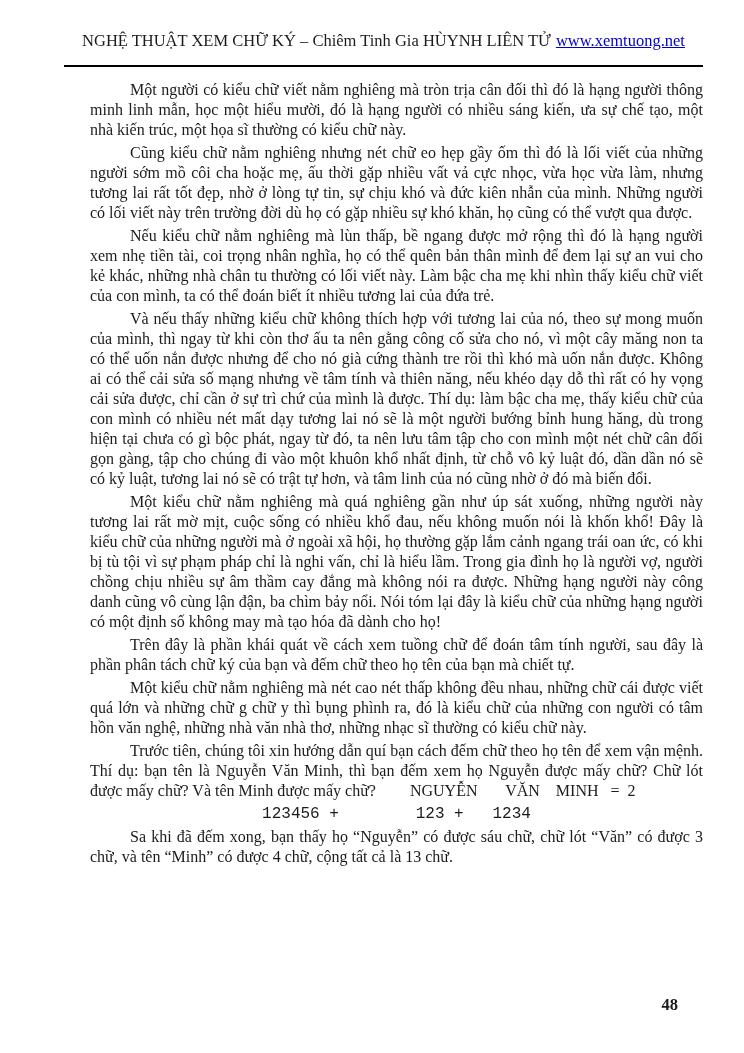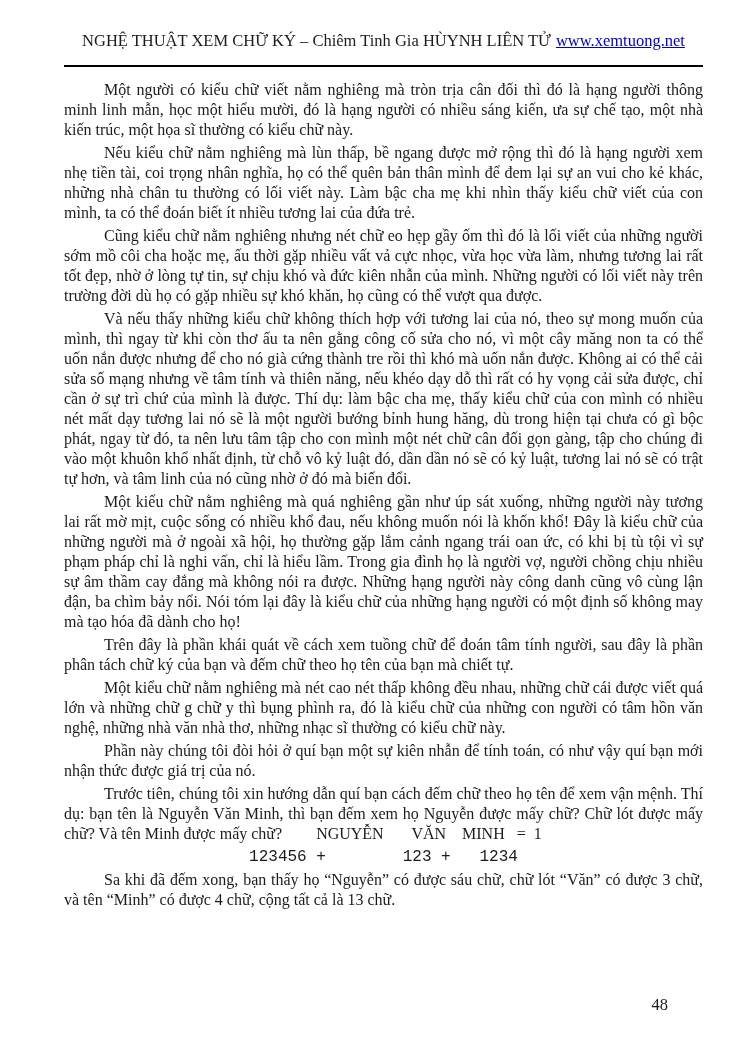--- a/index.html
+++ b/index.html
@@ -36,63 +36,64 @@
   .divider {
     border: none;
     border-top: 2px solid #000;
     margin: 13px 0 0 0;
   }
   main {
     margin-top: 13px;
     font-size: 16px;
     line-height: 20px;
     text-align: justify;
+    margin-left: 26px;
   }
   .para {
     margin: 0 0 3px 0;
     text-indent: 40px;
   }
   .name-count {
     white-space: pre;
     margin-left: 34px;
   }
   .digits-line {
     text-align: center;
     white-space: pre-wrap;
     margin: 0 0 3px 0;
     font-family: Liberation Mono, monospace;
   }
   .page-number {
     position: absolute;
     top: 995px;
-    right: 76px;
+    right: 66px;
     font-size: 16.5px;
+    font-weight: bold;
   }
 </style>
 </head>
 <body style="color: rgb(27, 27, 27); background: rgb(255, 255, 255);">
 
 <div class="page">
 
   <header>
     <div class="header-line">
       <span>NGHỆ THUẬT XEM CHỮ KÝ – Chiêm Tinh Gia HÙYNH LIÊN TỬ</span><a class="header-link">www.xemtuong.net</a>
     </div>
     <hr class="divider">
   </header>
 
   <main>
     <p class="para">Một người có kiểu chữ viết nằm nghiêng mà tròn trịa cân đối thì đó là hạng người thông minh linh mẫn, học một hiểu mười, đó là hạng người có nhiều sáng kiến, ưa sự chế tạo, một nhà kiến trúc, một họa sĩ thường có kiểu chữ này.</p>
+    <p class="para">Cũng kiểu chữ nằm nghiêng nhưng nét chữ eo hẹp gầy ốm thì đó là lối viết của những người sớm mồ côi cha hoặc mẹ, ấu thời gặp nhiều vất vả cực nhọc, vừa học vừa làm, nhưng tương lai rất tốt đẹp, nhờ ở lòng tự tin, sự chịu khó và đức kiên nhẫn của mình. Những người có lối viết này trên trường đời dù họ có gặp nhiều sự khó khăn, họ cũng có thể vượt qua được.</p>
     <p class="para">Nếu kiểu chữ nằm nghiêng mà lùn thấp, bề ngang được mở rộng thì đó là hạng người xem nhẹ tiền tài, coi trọng nhân nghĩa, họ có thể quên bản thân mình để đem lại sự an vui cho kẻ khác, những nhà chân tu thường có lối viết này. Làm bậc cha mẹ khi nhìn thấy kiểu chữ viết của con mình, ta có thể đoán biết ít nhiều tương lai của đứa trẻ.</p>
-    <p class="para">Cũng kiểu chữ nằm nghiêng nhưng nét chữ eo hẹp gầy ốm thì đó là lối viết của những người sớm mồ côi cha hoặc mẹ, ấu thời gặp nhiều vất vả cực nhọc, vừa học vừa làm, nhưng tương lai rất tốt đẹp, nhờ ở lòng tự tin, sự chịu khó và đức kiên nhẫn của mình. Những người có lối viết này trên trường đời dù họ có gặp nhiều sự khó khăn, họ cũng có thể vượt qua được.</p>
     <p class="para">Và nếu thấy những kiểu chữ không thích hợp với tương lai của nó, theo sự mong muốn của mình, thì ngay từ khi còn thơ ấu ta nên gằng công cố sửa cho nó, vì một cây măng non ta có thể uốn nắn được nhưng để cho nó già cứng thành tre rồi thì khó mà uốn nắn được. Không ai có thể cải sửa số mạng nhưng về tâm tính và thiên năng, nếu khéo dạy dỗ thì rất có hy vọng cải sửa được, chỉ cần ở sự trì chứ của mình là được. Thí dụ: làm bậc cha mẹ, thấy kiểu chữ của con mình có nhiều nét mất dạy tương lai nó sẽ là một người bướng bỉnh hung hăng, dù trong hiện tại chưa có gì bộc phát, ngay từ đó, ta nên lưu tâm tập cho con mình một nét chữ cân đối gọn gàng, tập cho chúng đi vào một khuôn khổ nhất định, từ chỗ vô kỷ luật đó, dần dần nó sẽ có kỷ luật, tương lai nó sẽ có trật tự hơn, và tâm linh của nó cũng nhờ ở đó mà biến đổi.</p>
     <p class="para">Một kiểu chữ nằm nghiêng mà quá nghiêng gần như úp sát xuống, những người này tương lai rất mờ mịt, cuộc sống có nhiều khổ đau, nếu không muốn nói là khốn khổ! Đây là kiểu chữ của những người mà ở ngoài xã hội, họ thường gặp lắm cảnh ngang trái oan ức, có khi bị tù tội vì sự phạm pháp chỉ là nghi vấn, chỉ là hiểu lầm. Trong gia đình họ là người vợ, người chồng chịu nhiều sự âm thầm cay đắng mà không nói ra được. Những hạng người này công danh cũng vô cùng lận đận, ba chìm bảy nổi. Nói tóm lại đây là kiểu chữ của những hạng người có một định số không may mà tạo hóa đã dành cho họ!</p>
     <p class="para">Trên đây là phần khái quát về cách xem tuồng chữ để đoán tâm tính người, sau đây là phần phân tách chữ ký của bạn và đếm chữ theo họ tên của bạn mà chiết tự.</p>
     <p class="para">Một kiểu chữ nằm nghiêng mà nét cao nét thấp không đều nhau, những chữ cái được viết quá lớn và những chữ g chữ y thì bụng phình ra, đó là kiểu chữ của những con người có tâm hồn văn nghệ, những nhà văn nhà thơ, những nhạc sĩ thường có kiểu chữ này.</p>
-    <p class="para">Phần này chúng tôi đòi hỏi ở quí bạn một sự kiên nhẫn để tính toán, có như vậy quí bạn mới nhận thức được giá trị của nó.</p>
-    <p class="para"><span>Trước tiên, chúng tôi xin hướng dẫn quí bạn cách đếm chữ theo họ tên để xem vận mệnh. Thí dụ: bạn tên là Nguyễn Văn Minh, thì bạn đếm xem họ Nguyễn được mấy chữ? Chữ lót được mấy chữ? Và tên Minh được mấy chữ?</span><span class="name-count">NGUYỄN       VĂN    MINH   =  1</span></p>
+    <p class="para"><span>Trước tiên, chúng tôi xin hướng dẫn quí bạn cách đếm chữ theo họ tên để xem vận mệnh. Thí dụ: bạn tên là Nguyễn Văn Minh, thì bạn đếm xem họ Nguyễn được mấy chữ? Chữ lót được mấy chữ? Và tên Minh được mấy chữ?</span><span class="name-count">NGUYỄN       VĂN    MINH   =  2</span></p>
     <div class="digits-line">123456 +        123 +   1234</div>
     <p class="para">Sa khi đã đếm xong, bạn thấy họ “Nguyễn” có được sáu chữ, chữ lót “Văn” có được 3 chữ, và tên “Minh” có được 4 chữ, cộng tất cả là 13 chữ.</p>
   </main>
 
   <div class="page-number">48</div>
 
 </div>
 
 </body></html>

